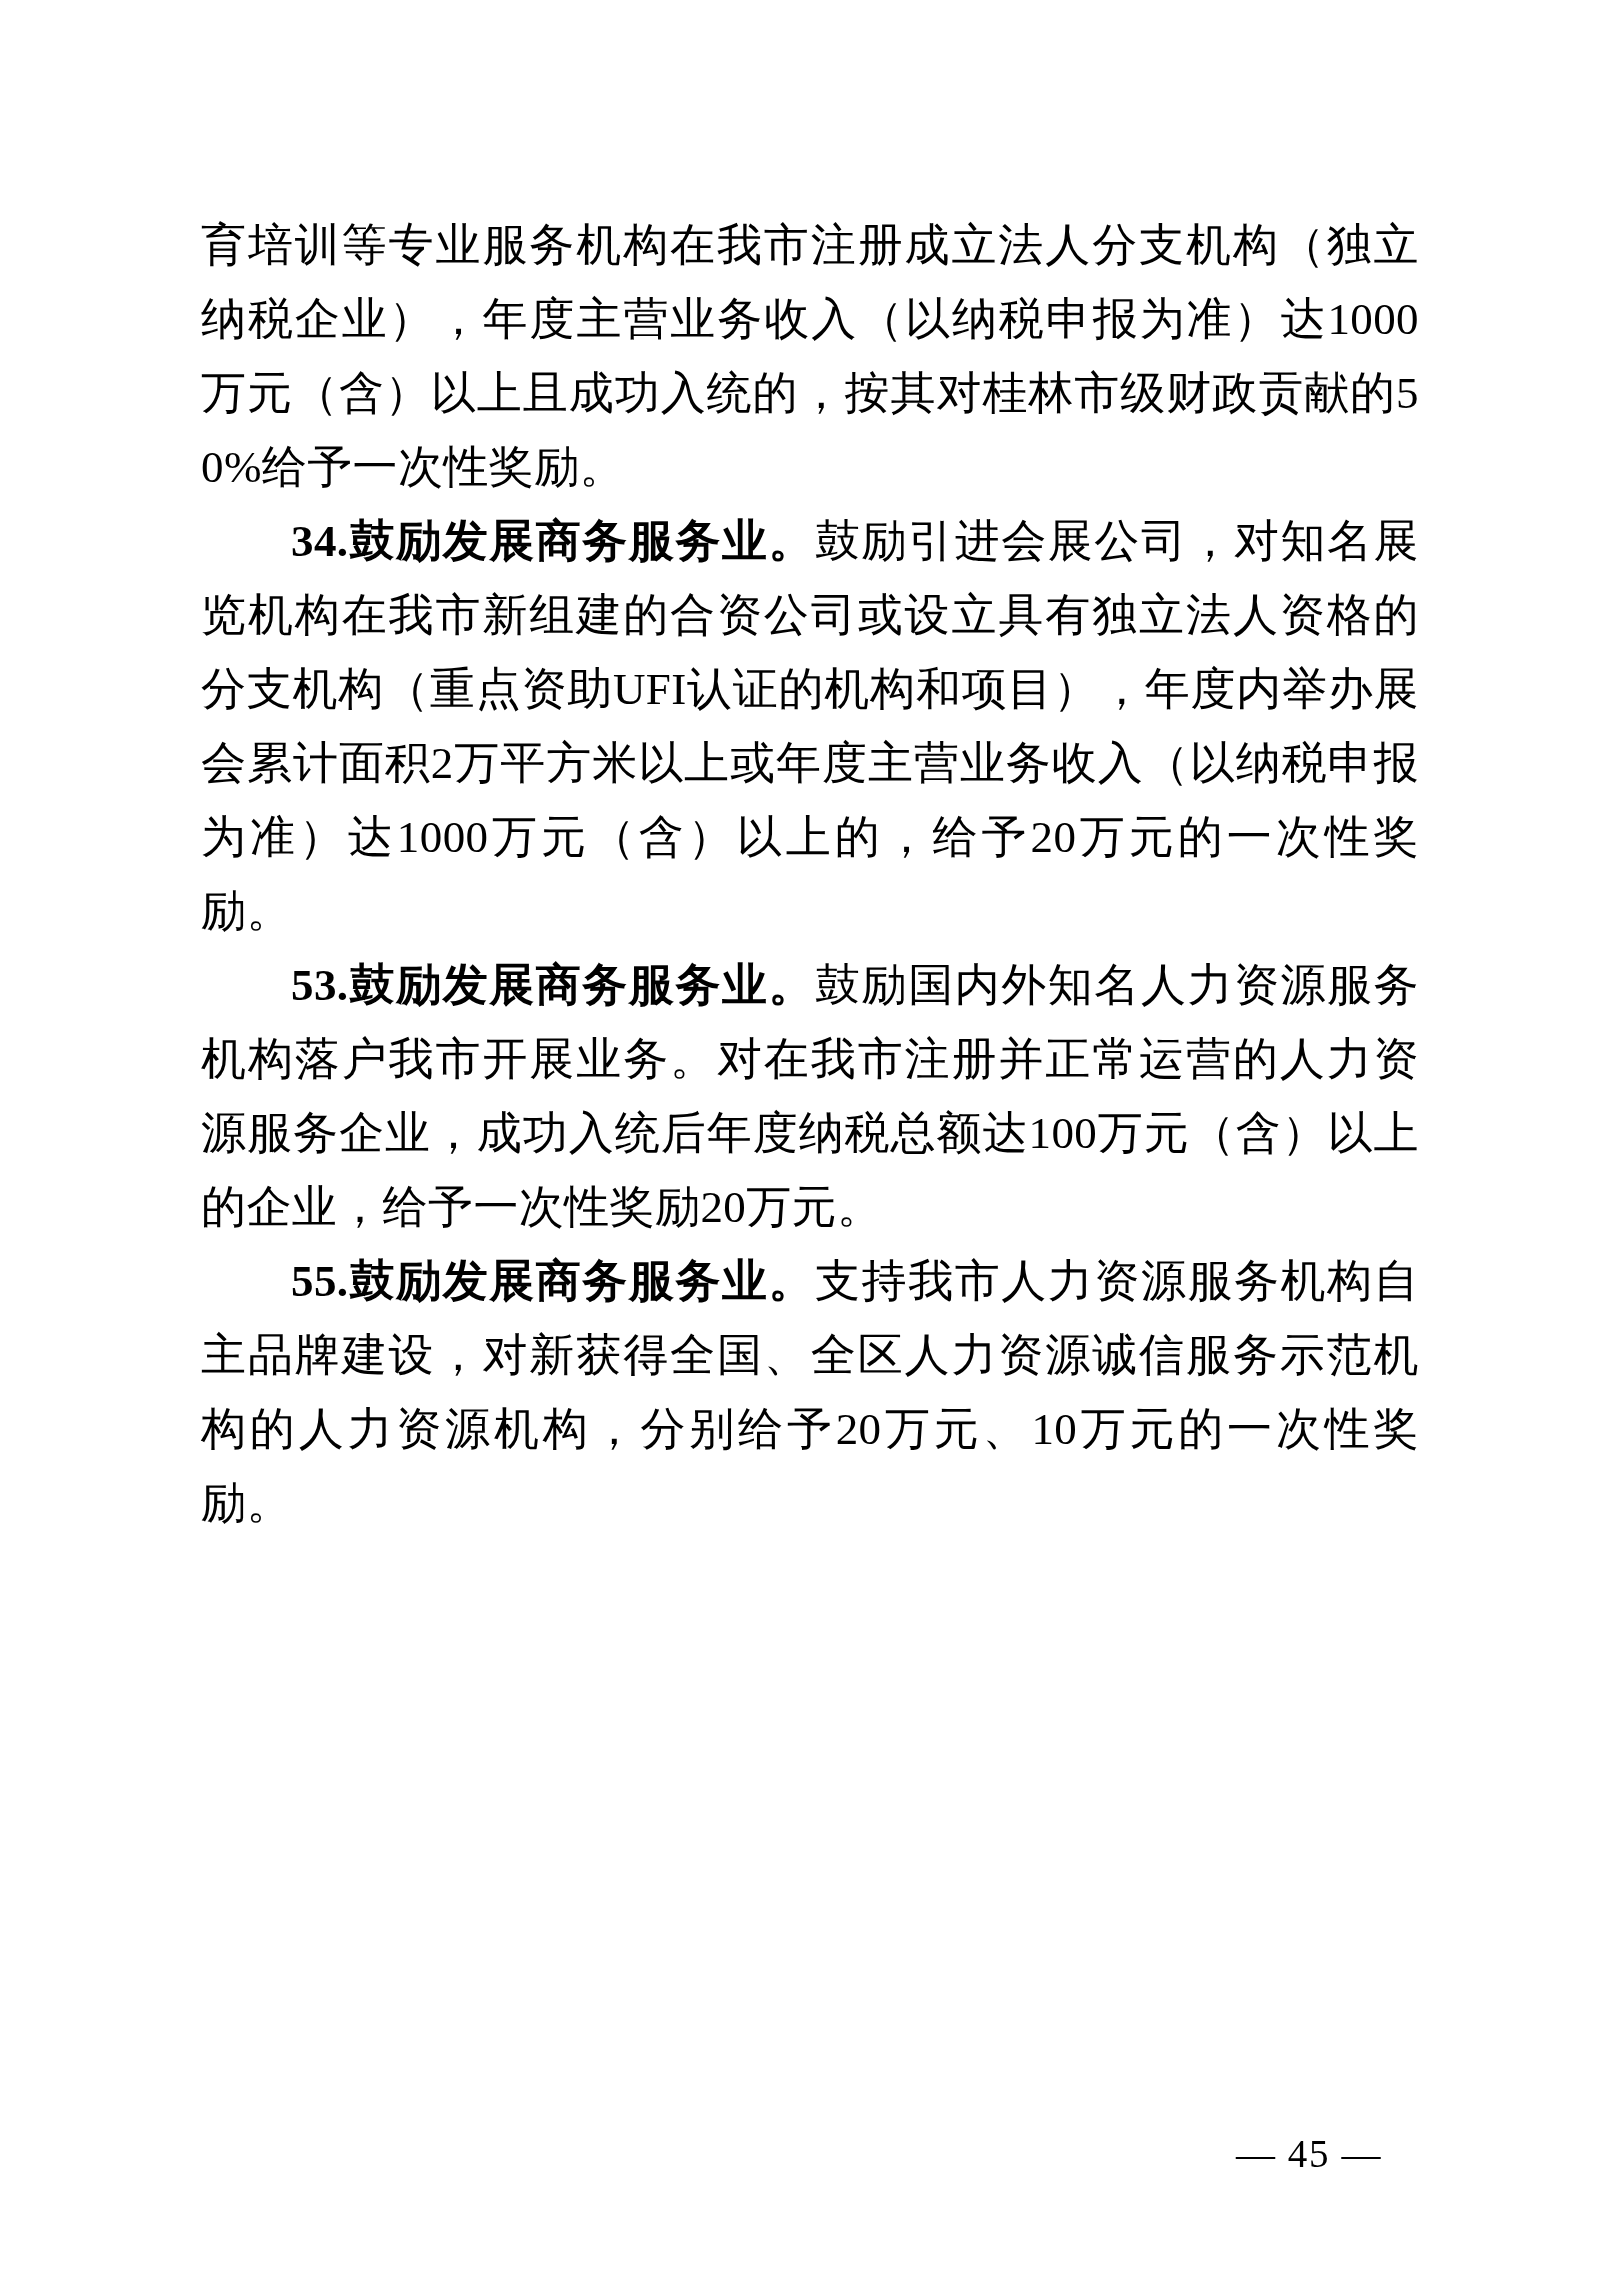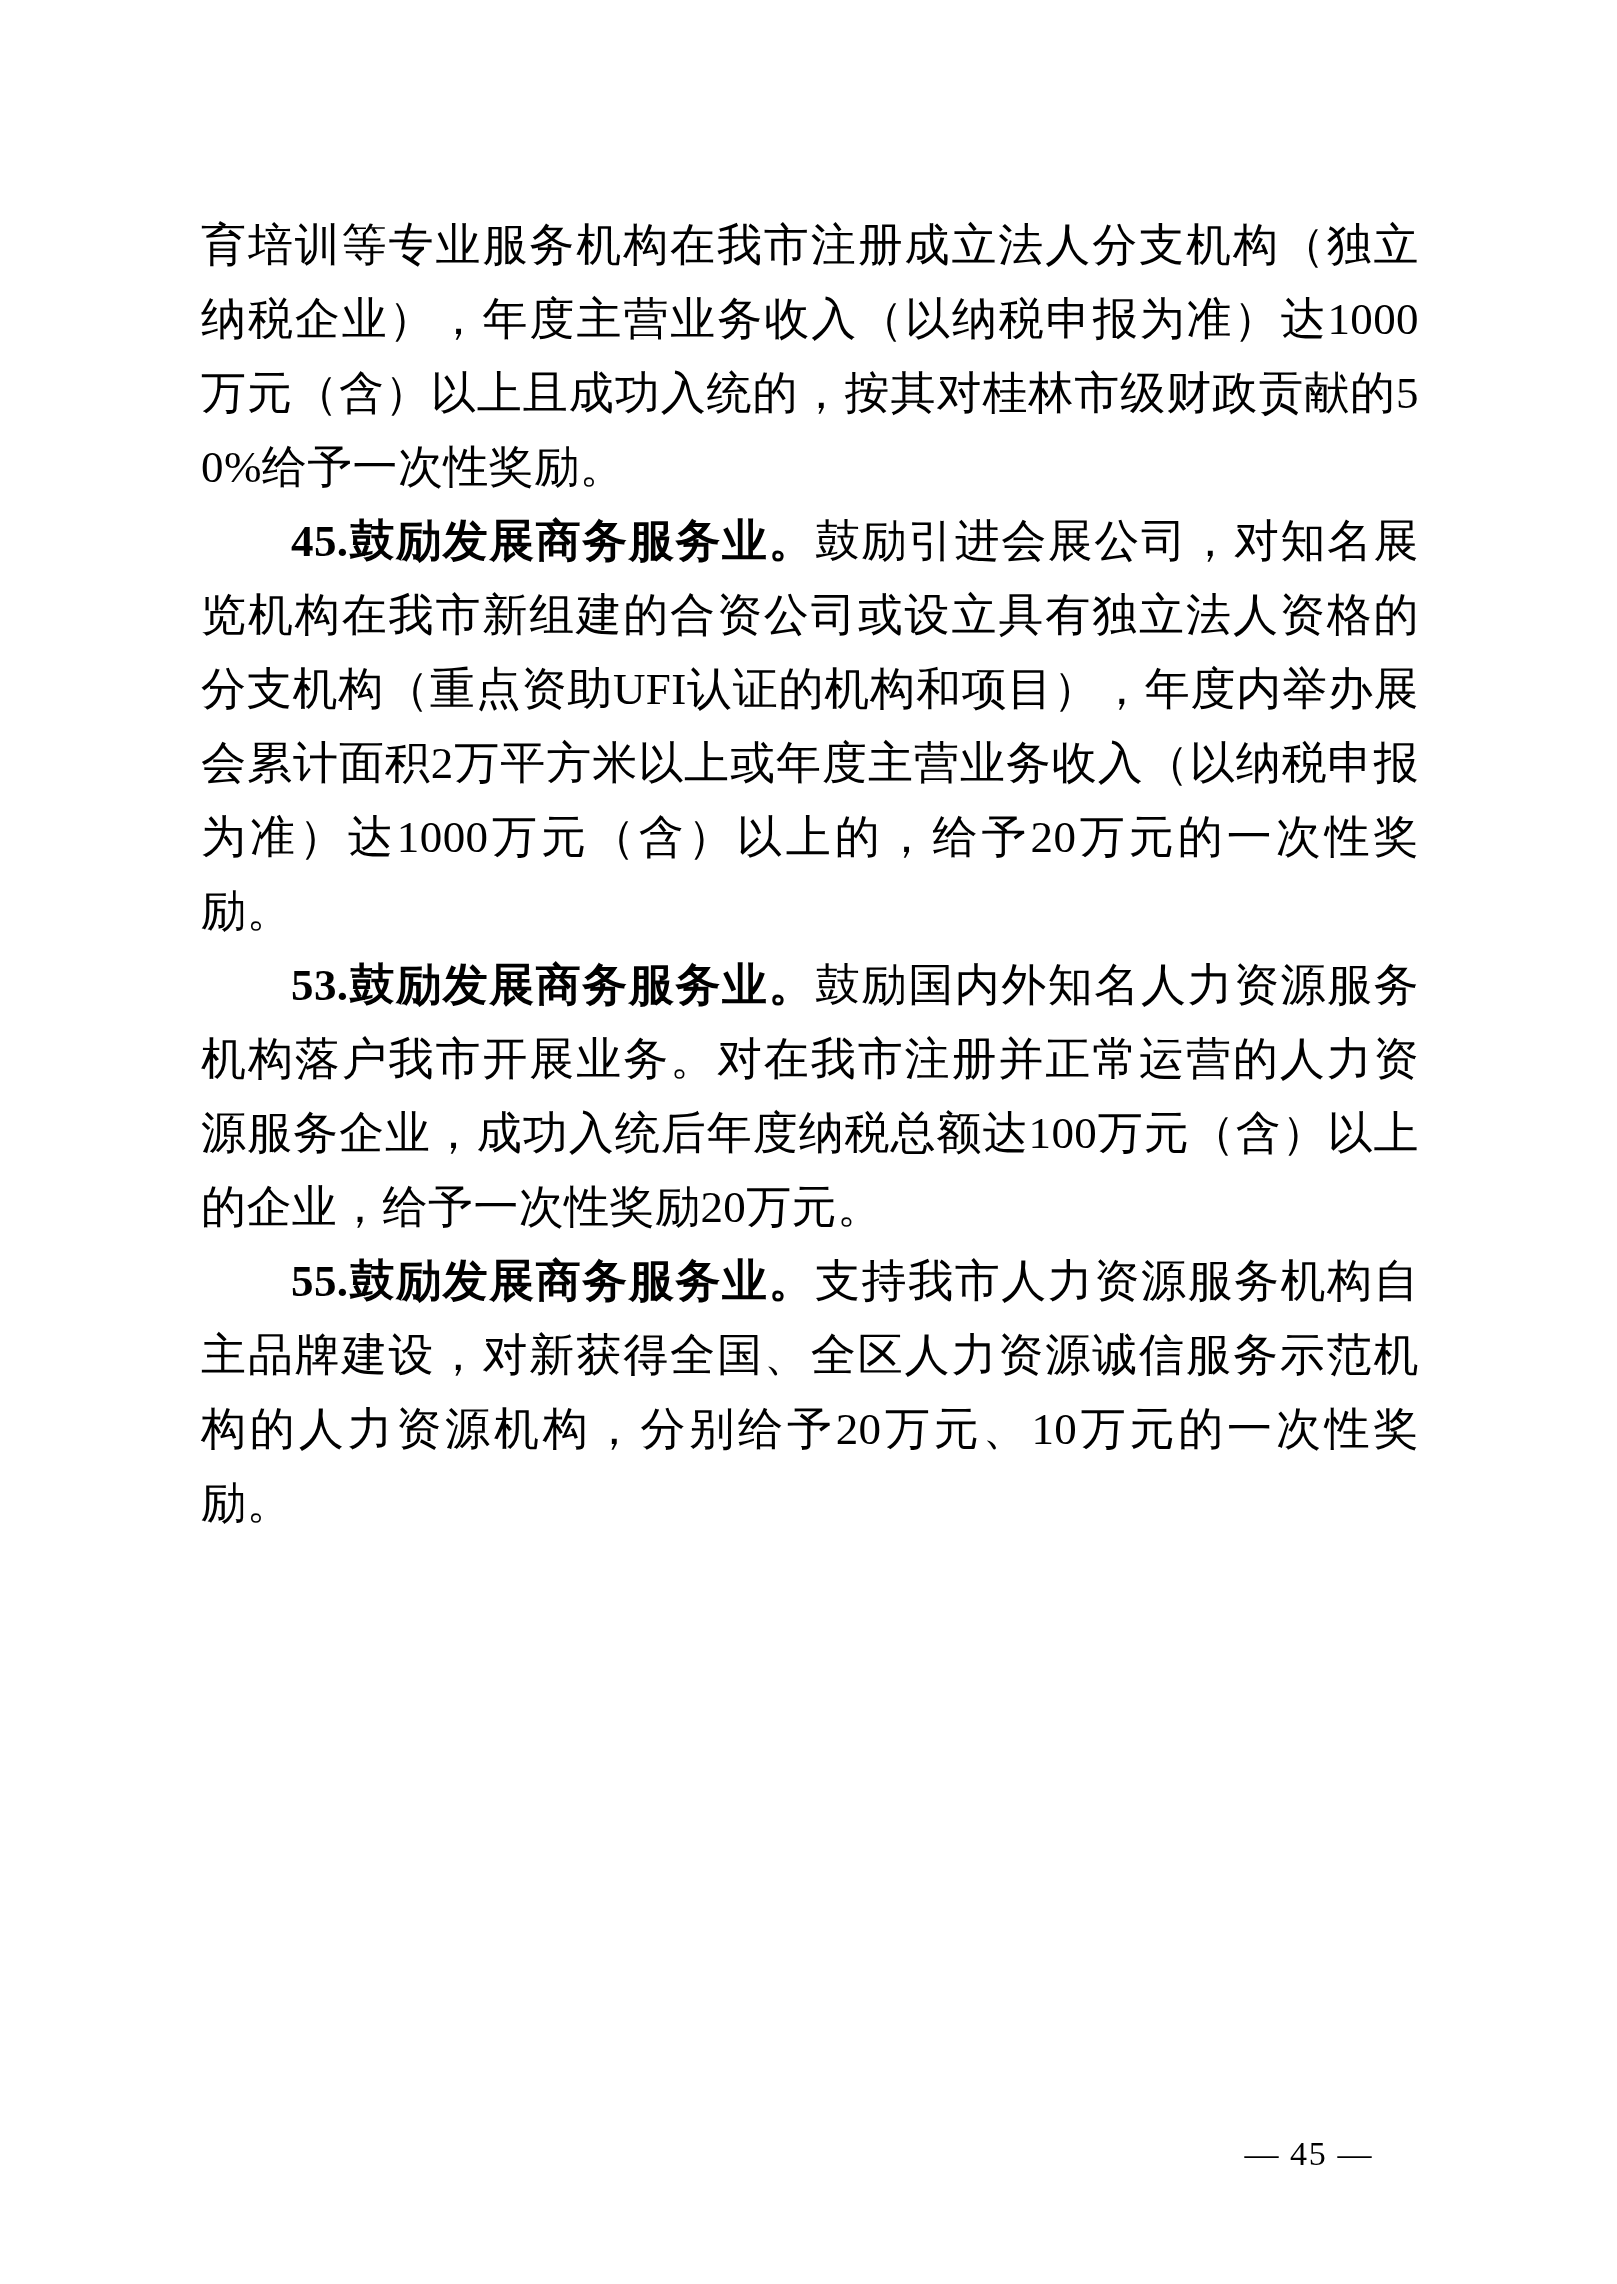--- a/index.html
+++ b/index.html
@@ -34,37 +34,37 @@
   }
   p.para.indent {
     text-indent: 90px;
   }
   .lead {
     font-weight: 700;
   }
   .page-number {
     position: absolute;
     top: 2131px;
-    right: 199px;
-    font-size: 34px;
+    right: 190px;
+    font-size: 39px;
     line-height: 45px;
     letter-spacing: 1.6px;
     white-space: nowrap;
   }
 </style>
 </head>
 <body>
 
 <div class="page">
 
   <div class="content">
 
     <p class="para"><span>育培训等专业服务机构在我市注册成立法人分支机构（独立纳税企业），年度主营业务收入（以纳税申报为准）达1000万元（含）以上且成功入统的，按其对桂林市级财政贡献的50%给予一次性奖励。</span></p>
 
-    <p class="para indent"><span class="lead">45.鼓励发展商务服务业。</span><span>鼓励引进会展公司，对知名展览机构在我市新组建的合资公司或设立具有独立法人资格的分支机构（重点资助UFI认证的机构和项目），年度内举办展会累计面积2万平方米以上或年度主营业务收入（以纳税申报为准）达1000万元（含）以上的，给予20万元的一次性奖励。</span></p>
+    <p class="para indent"><span class="lead">34.鼓励发展商务服务业。</span><span>鼓励引进会展公司，对知名展览机构在我市新组建的合资公司或设立具有独立法人资格的分支机构（重点资助UFI认证的机构和项目），年度内举办展会累计面积2万平方米以上或年度主营业务收入（以纳税申报为准）达1000万元（含）以上的，给予20万元的一次性奖励。</span></p>
 
     <p class="para indent"><span class="lead">53.鼓励发展商务服务业。</span><span>鼓励国内外知名人力资源服务机构落户我市开展业务。对在我市注册并正常运营的人力资源服务企业，成功入统后年度纳税总额达100万元（含）以上的企业，给予一次性奖励20万元。</span></p>
 
 
     <p class="para indent"><span class="lead">55.鼓励发展商务服务业。</span><span>支持我市人力资源服务机构自主品牌建设，对新获得全国、全区人力资源诚信服务示范机构的人力资源机构，分别给予20万元、10万元的一次性奖励。</span></p>
 
 
   </div>
 
   <div class="page-number">— 45 —</div>

